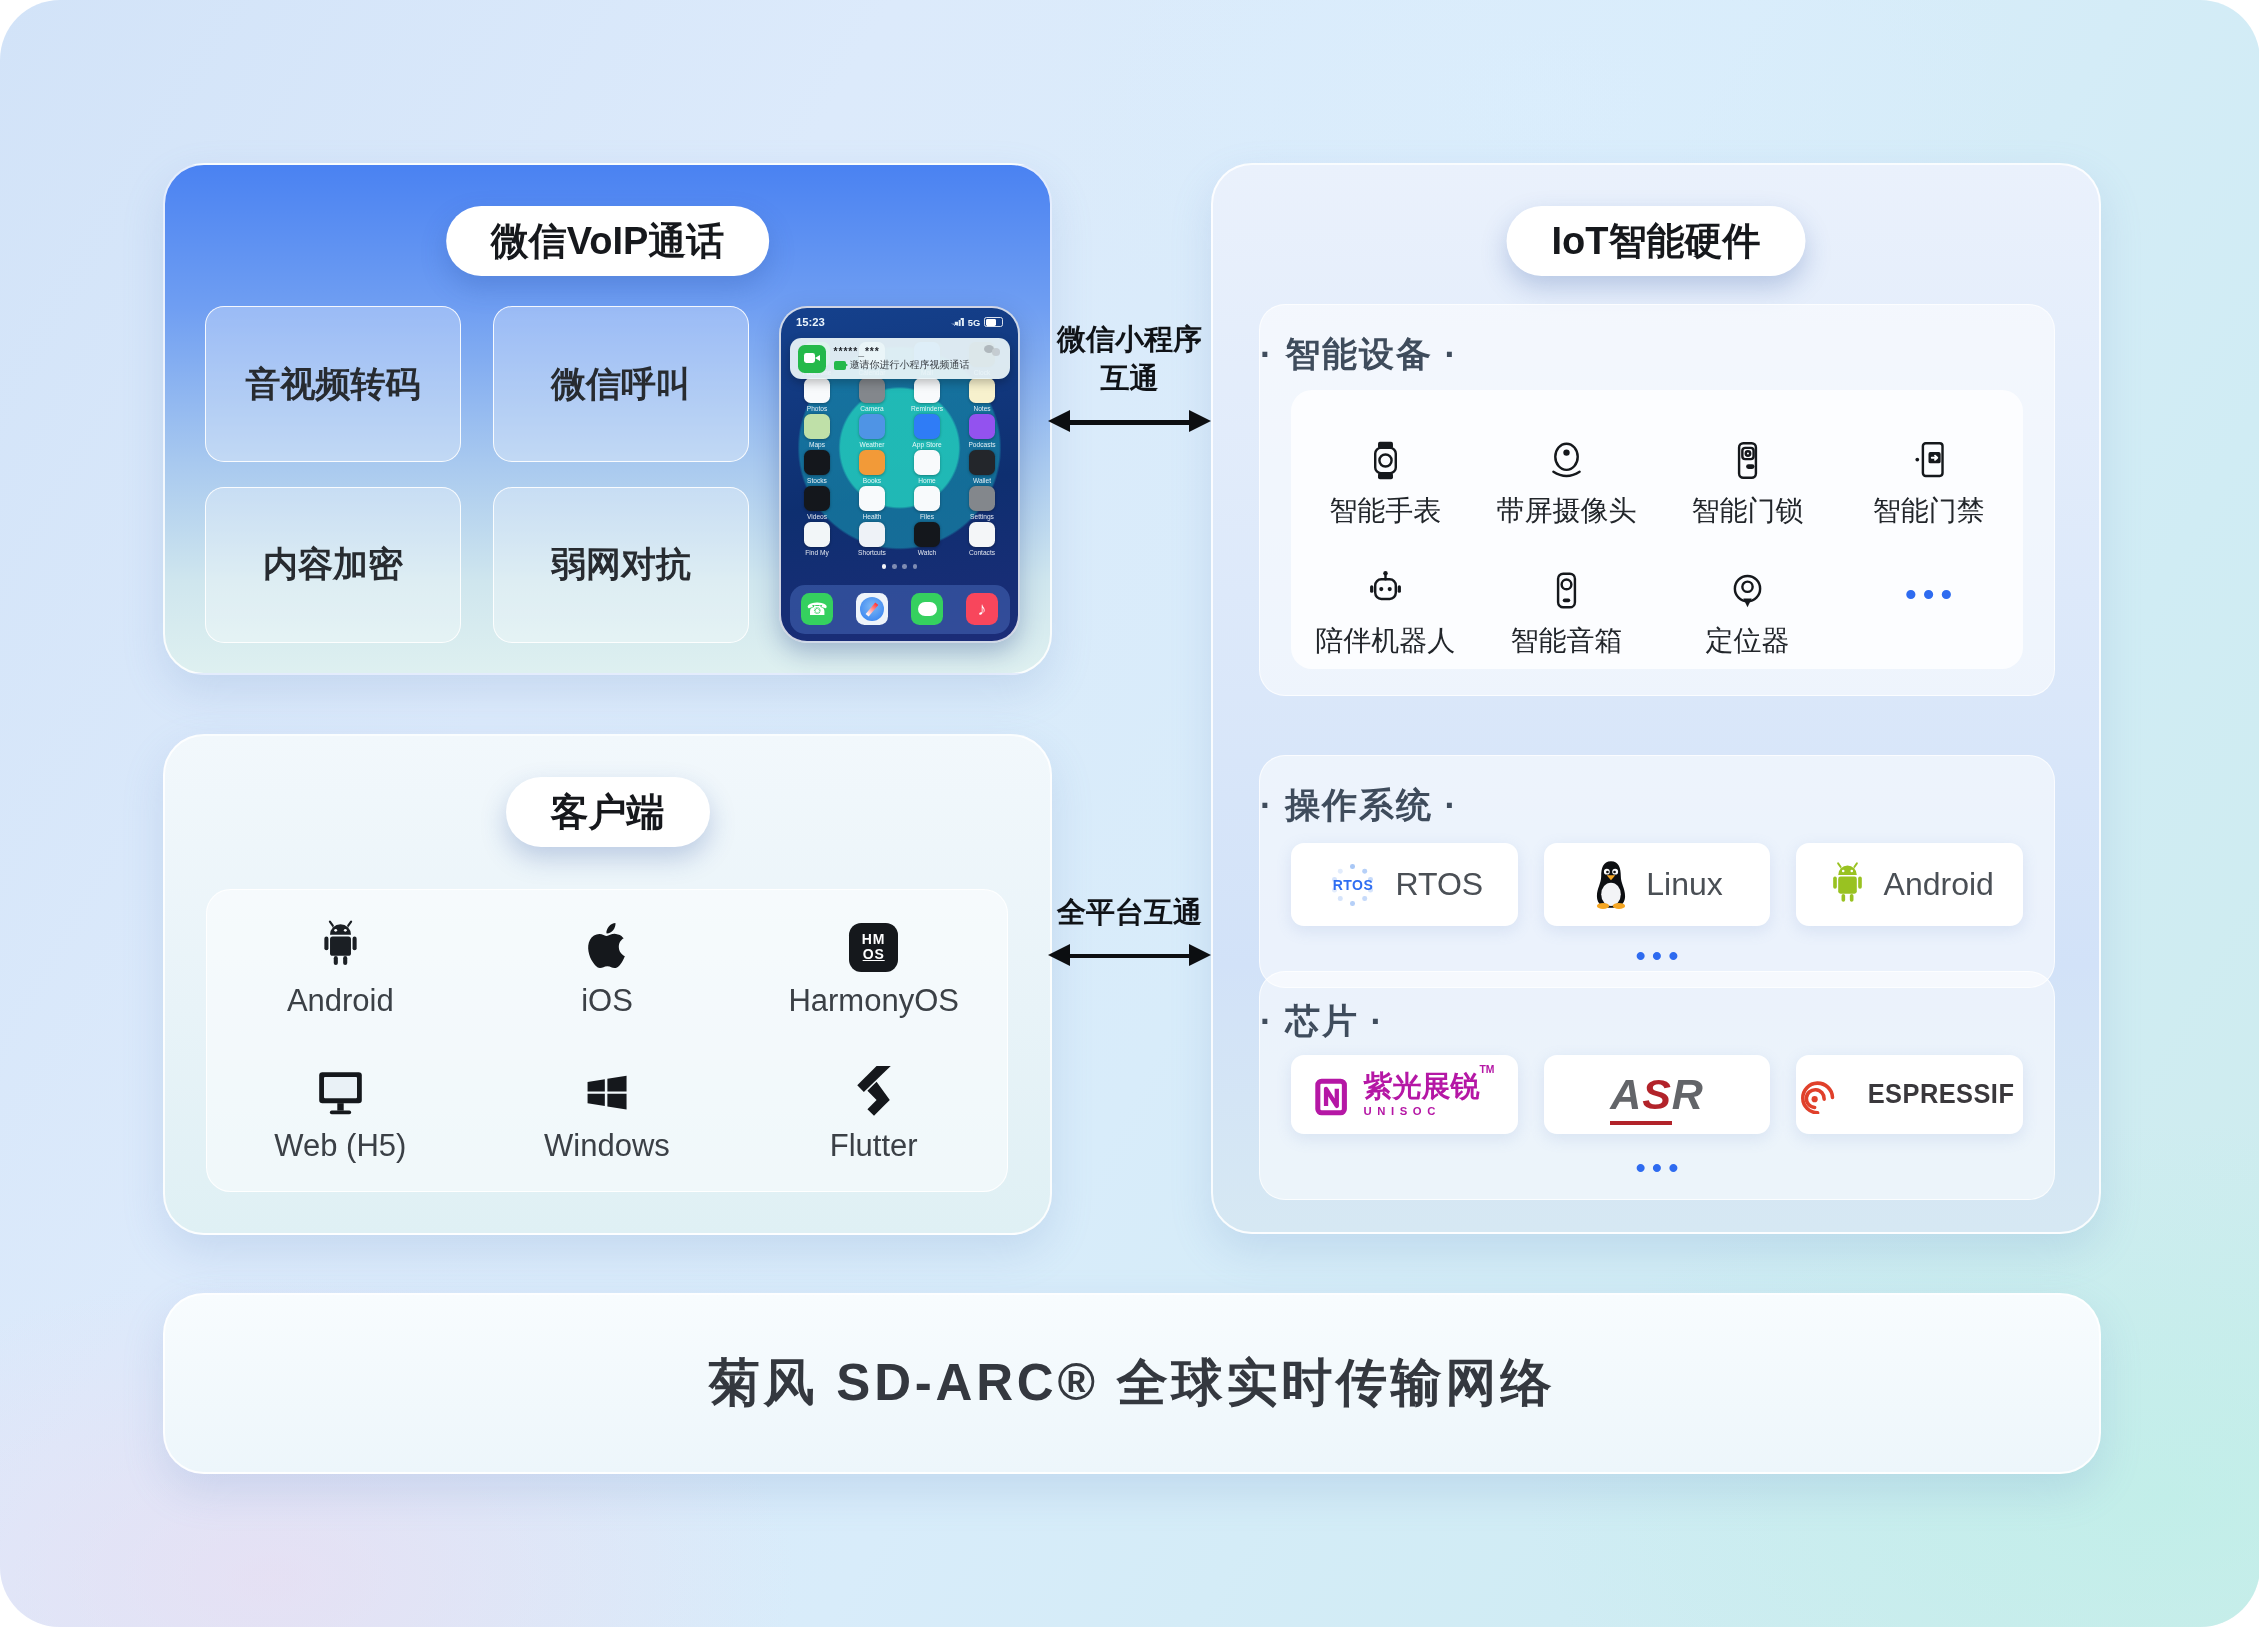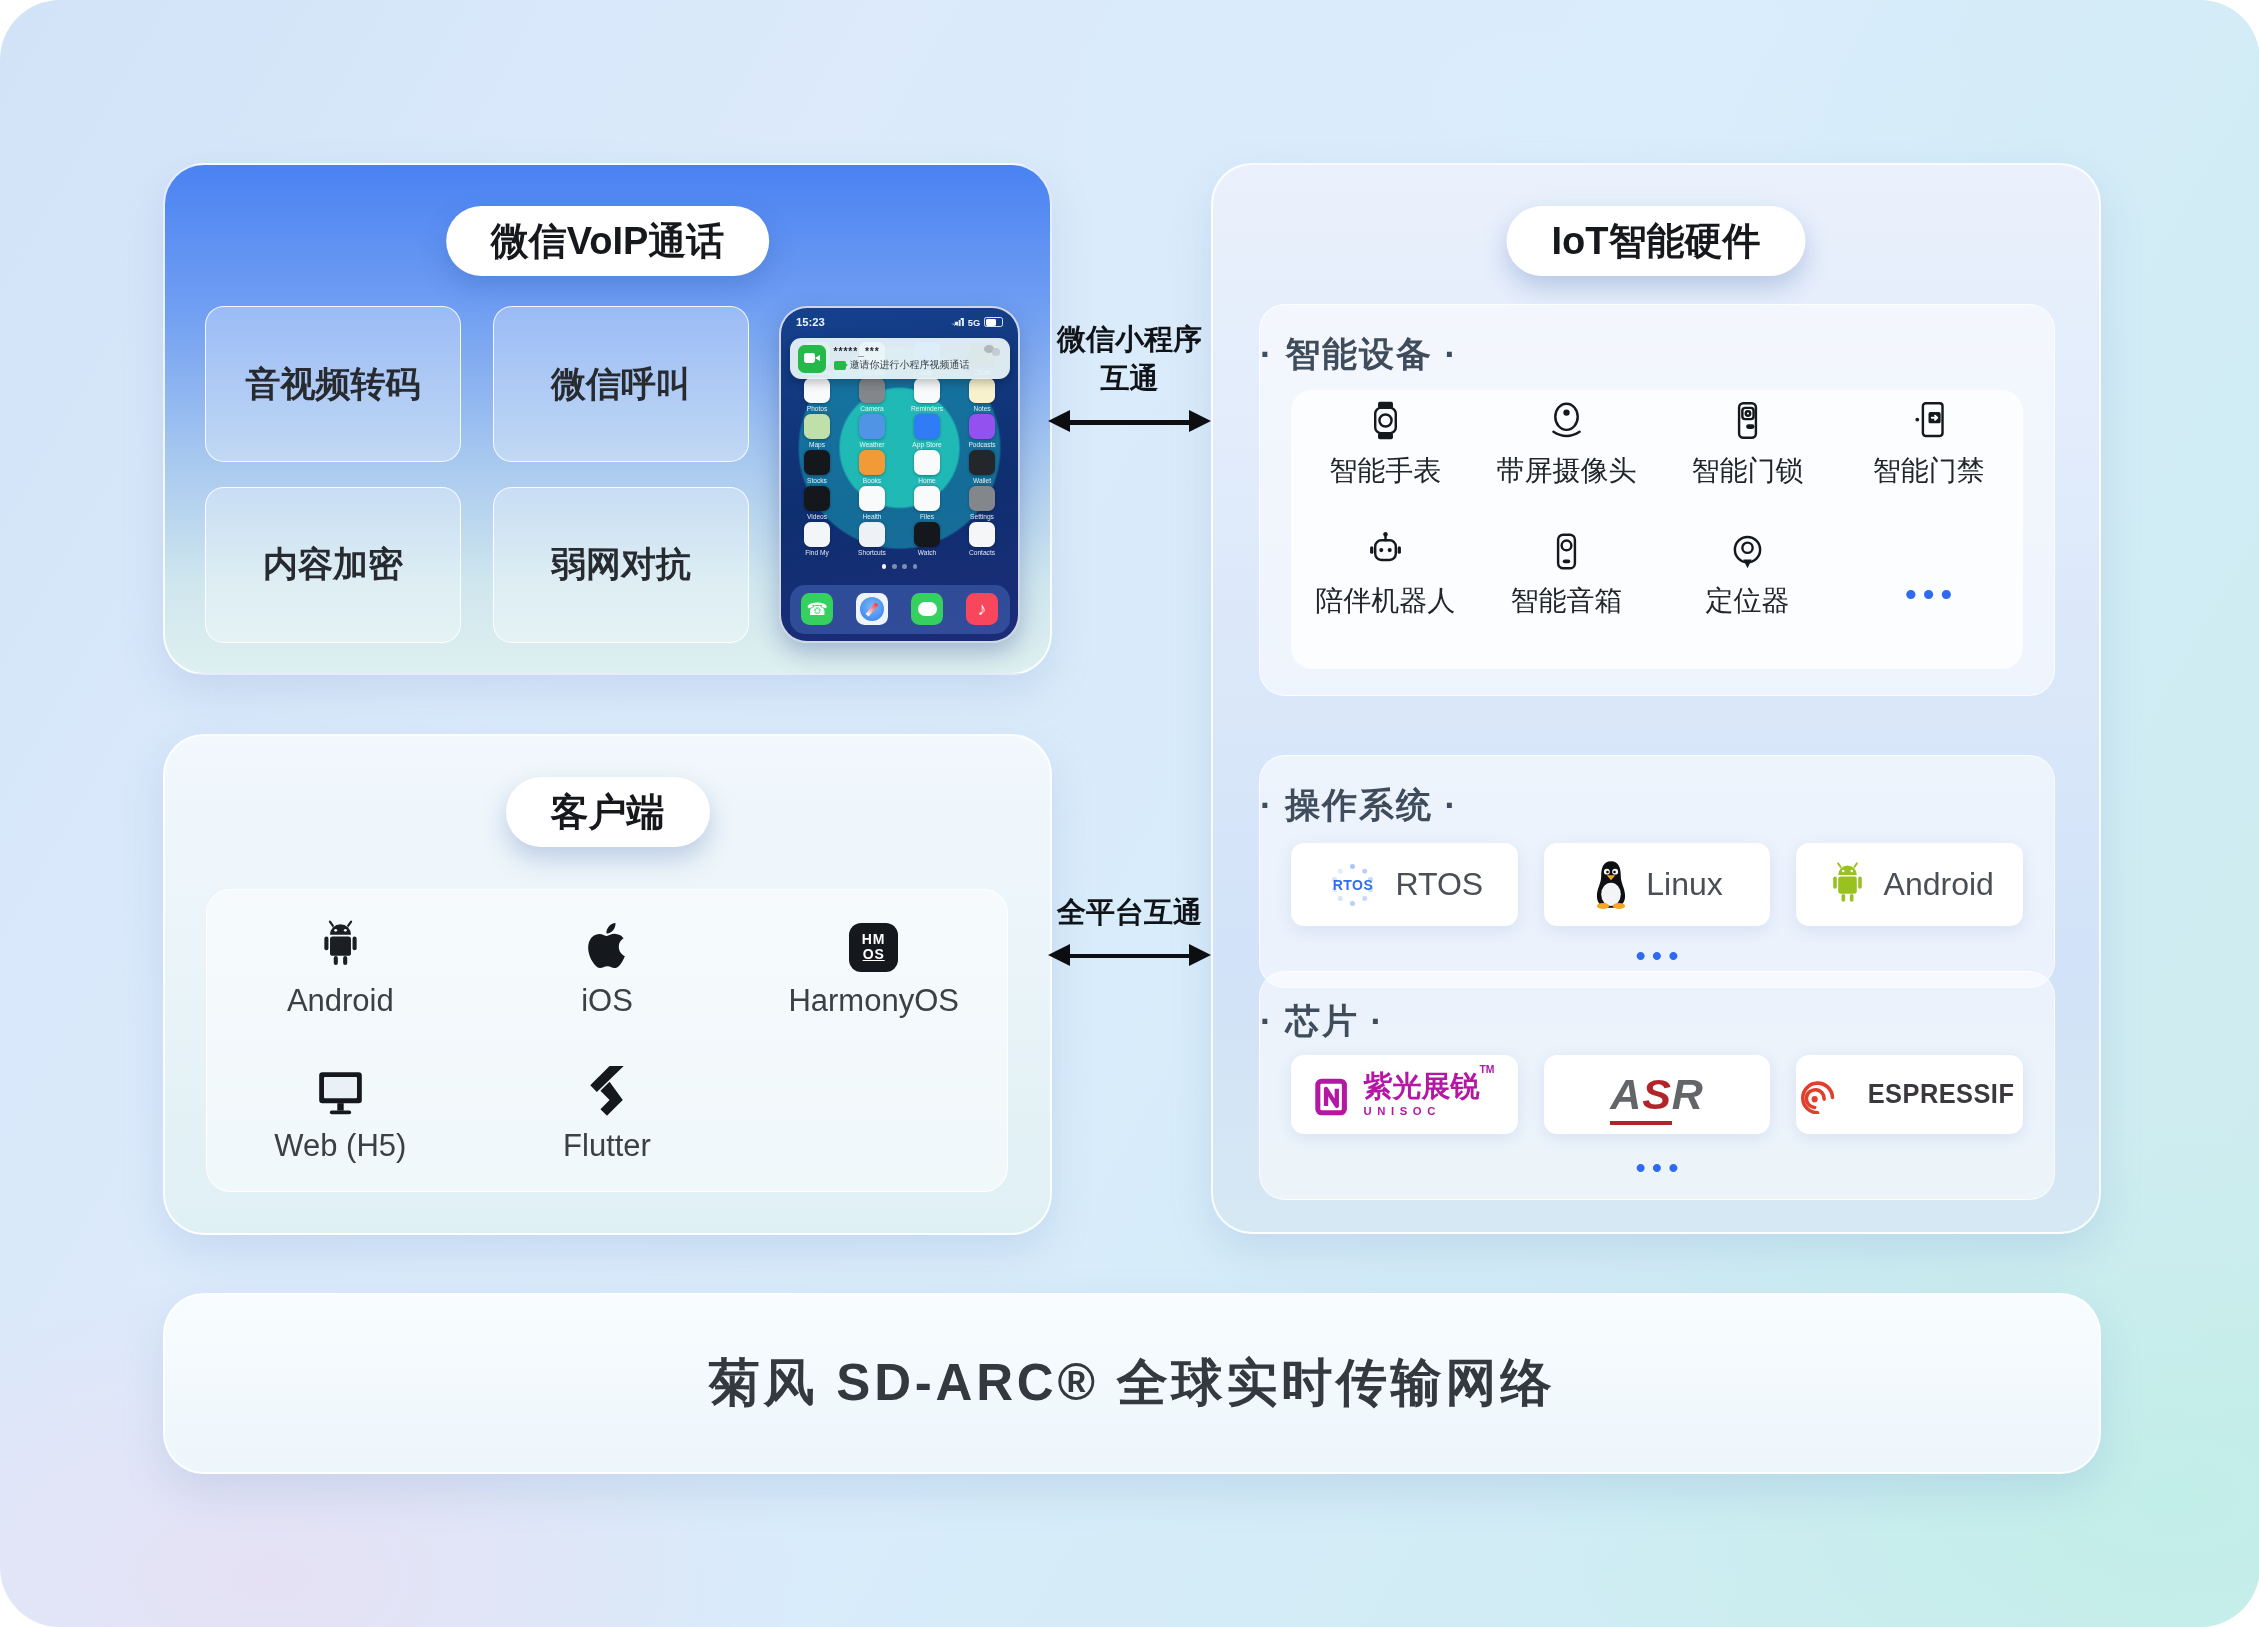--- a/index.html
+++ b/index.html
@@ -91,21 +91,21 @@
     background:linear-gradient(180deg,#eaf1fc 0%,#dde9fa 40%,#d2e2f8 75%,#d6e8f3 100%);}
   .section{position:absolute;left:46px;width:794px;background:rgba(255,255,255,.55);
     border-radius:26px;border:1.9px solid rgba(255,255,255,.75);}
   #sec-devices{top:139px;height:390px;}
   #sec-os{top:543px;height:231px;margin-top:47px;}
   #sec-chips{top:806px;height:227px;}
   .sec-header{text-align:left;margin-top:26px;font-size:35px;color:#3f4c5c;font-weight:700;letter-spacing:1.9px;}
   .device-panel{position:absolute;left:31px;top:85px;width:732px;height:279px;border-radius:21px;
     background:rgba(255,255,255,.78);display:grid;grid-template-columns:repeat(4,1fr);
     grid-template-rows:1fr 1fr;padding:9.4px 3.8px;box-sizing:border-box;}
-  .device{display:flex;flex-direction:column;align-items:center;justify-content:flex-start;gap:9.4px;}
+  .device{display:flex;flex-direction:column;align-items:center;justify-content:flex-end;gap:9.4px;}
   .device .d-label{font-size:28px;color:#22262b;font-weight:500;white-space:nowrap;}
   .more-cell{display:flex;align-items:center;justify-content:center;}
   .dots{color:#2e6bf0;font-weight:700;letter-spacing:6.6px;font-size:28px;padding-left:6.6px;}
   .dots-lg{font-size:32px;}
   .card-row{position:absolute;left:31px;width:732px;display:flex;gap:26px;}
   #sec-os .card-row{top:87px;}
   #sec-chips .card-row{top:83px;}
   .card{flex:1;height:83px;background:#ffffff;border-radius:13px;display:flex;align-items:center;
     justify-content:center;gap:15px;box-shadow:0 4.7px 15px rgba(110,145,200,.16);}
   #sec-chips .card{height:79px;}
@@ -345,20 +345,31 @@
           <svg width="53" height="49" viewBox="0 0 48 46">
             <rect x="4" y="4" width="40" height="29" rx="3" fill="#15181c"></rect>
             <rect x="8.5" y="8.5" width="31" height="20" rx="1" fill="#e9f1f6"></rect>
             <rect x="21" y="33" width="6" height="7" fill="#15181c"></rect>
             <rect x="14" y="40" width="20" height="3.5" rx="1.7" fill="#15181c"></rect>
           </svg>
         </span>
         <span class="p-label">Web (H5)</span>
       </div>
 
+      <div class="platform">
+        <span class="p-ic">
+          <svg width="49" height="49" viewBox="0 0 44 44" fill="#15181c">
+            <polygon points="5,12.5 20.5,10 20.5,21 5,21"></polygon>
+            <polygon points="22.8,9.6 40,7 40,21 22.8,21"></polygon>
+            <polygon points="5,23.2 20.5,23.2 20.5,34.2 5,31.7"></polygon>
+            <polygon points="22.8,23.2 40,23.2 40,37.2 22.8,34.6"></polygon>
+          </svg>
+        </span>
+        <span class="p-label">Windows</span>
+      </div>
 
       <div class="platform">
         <span class="p-ic">
           <svg width="40" height="51" viewBox="0 0 25 36" fill="#15181c">
             <path d="M14.314 0L.68 13.656l4.653 4.667L24.32 0z"></path>
             <path d="M14.314 11.072L7.857 17.53l6.47 6.47-6.47 6.47 4.653 4.667 6.47-6.47 4.668-4.667z"></path>
           </svg>
         </span>
         <span class="p-label">Flutter</span>
       </div>

